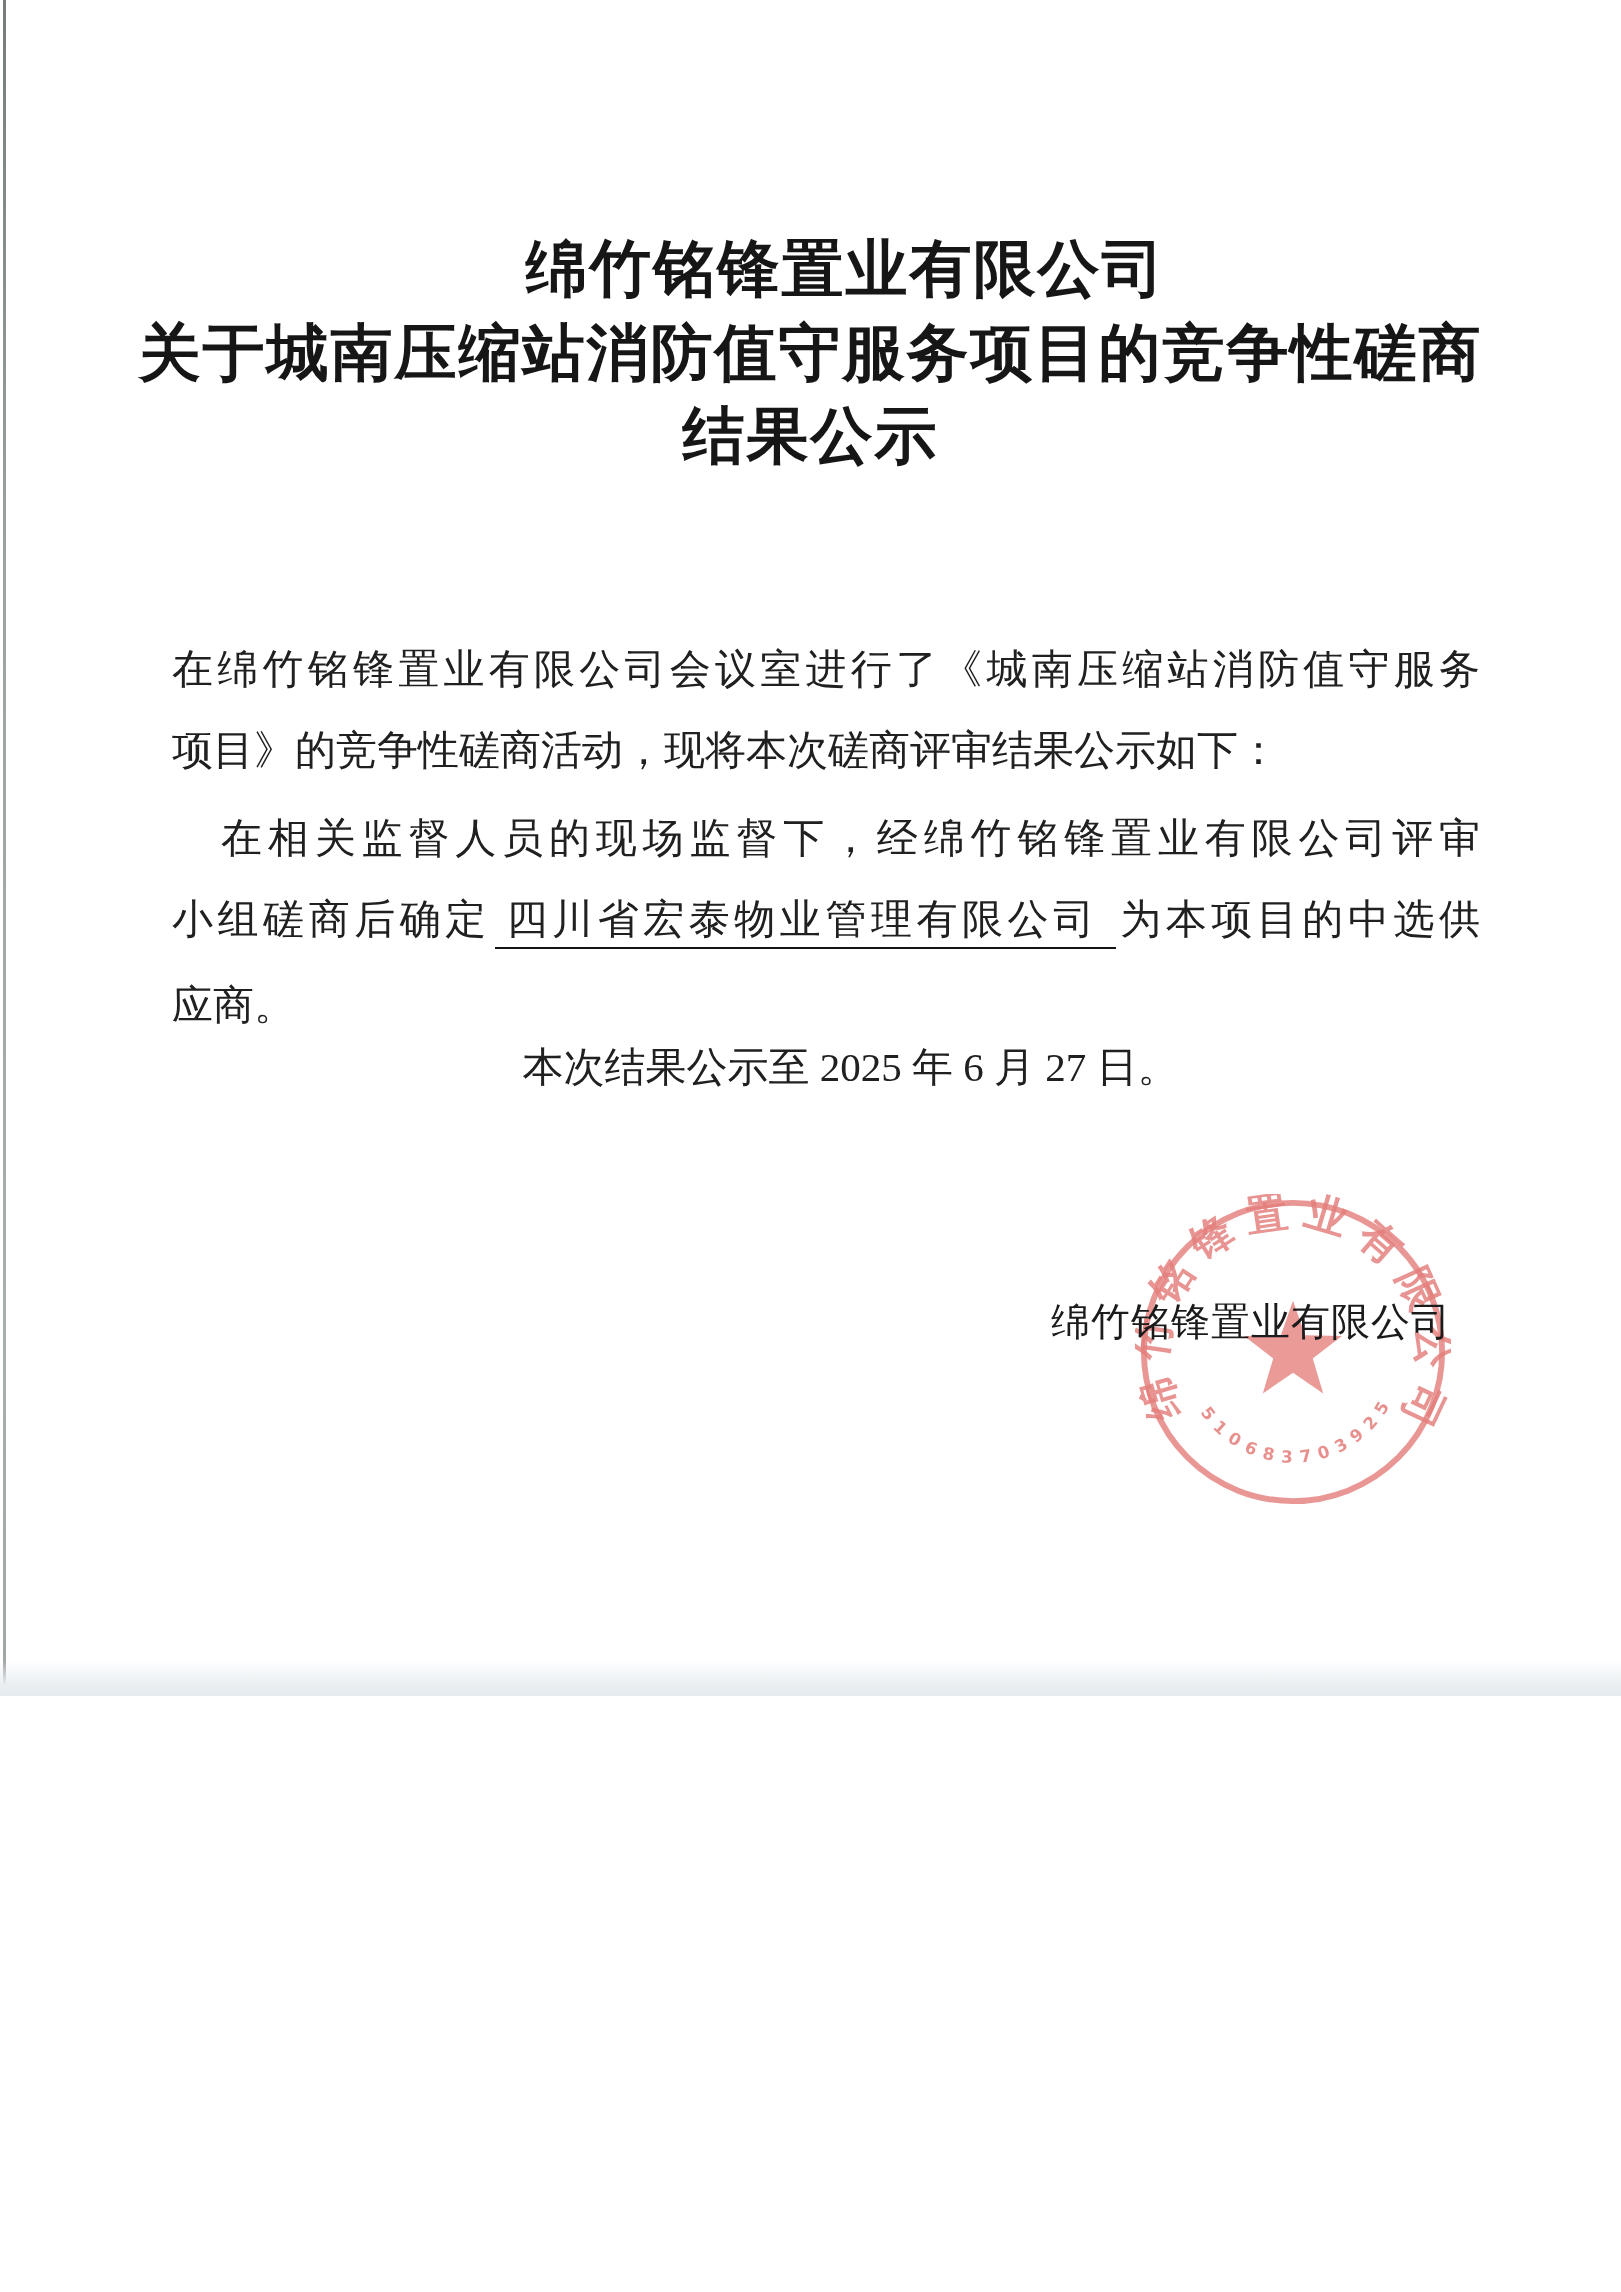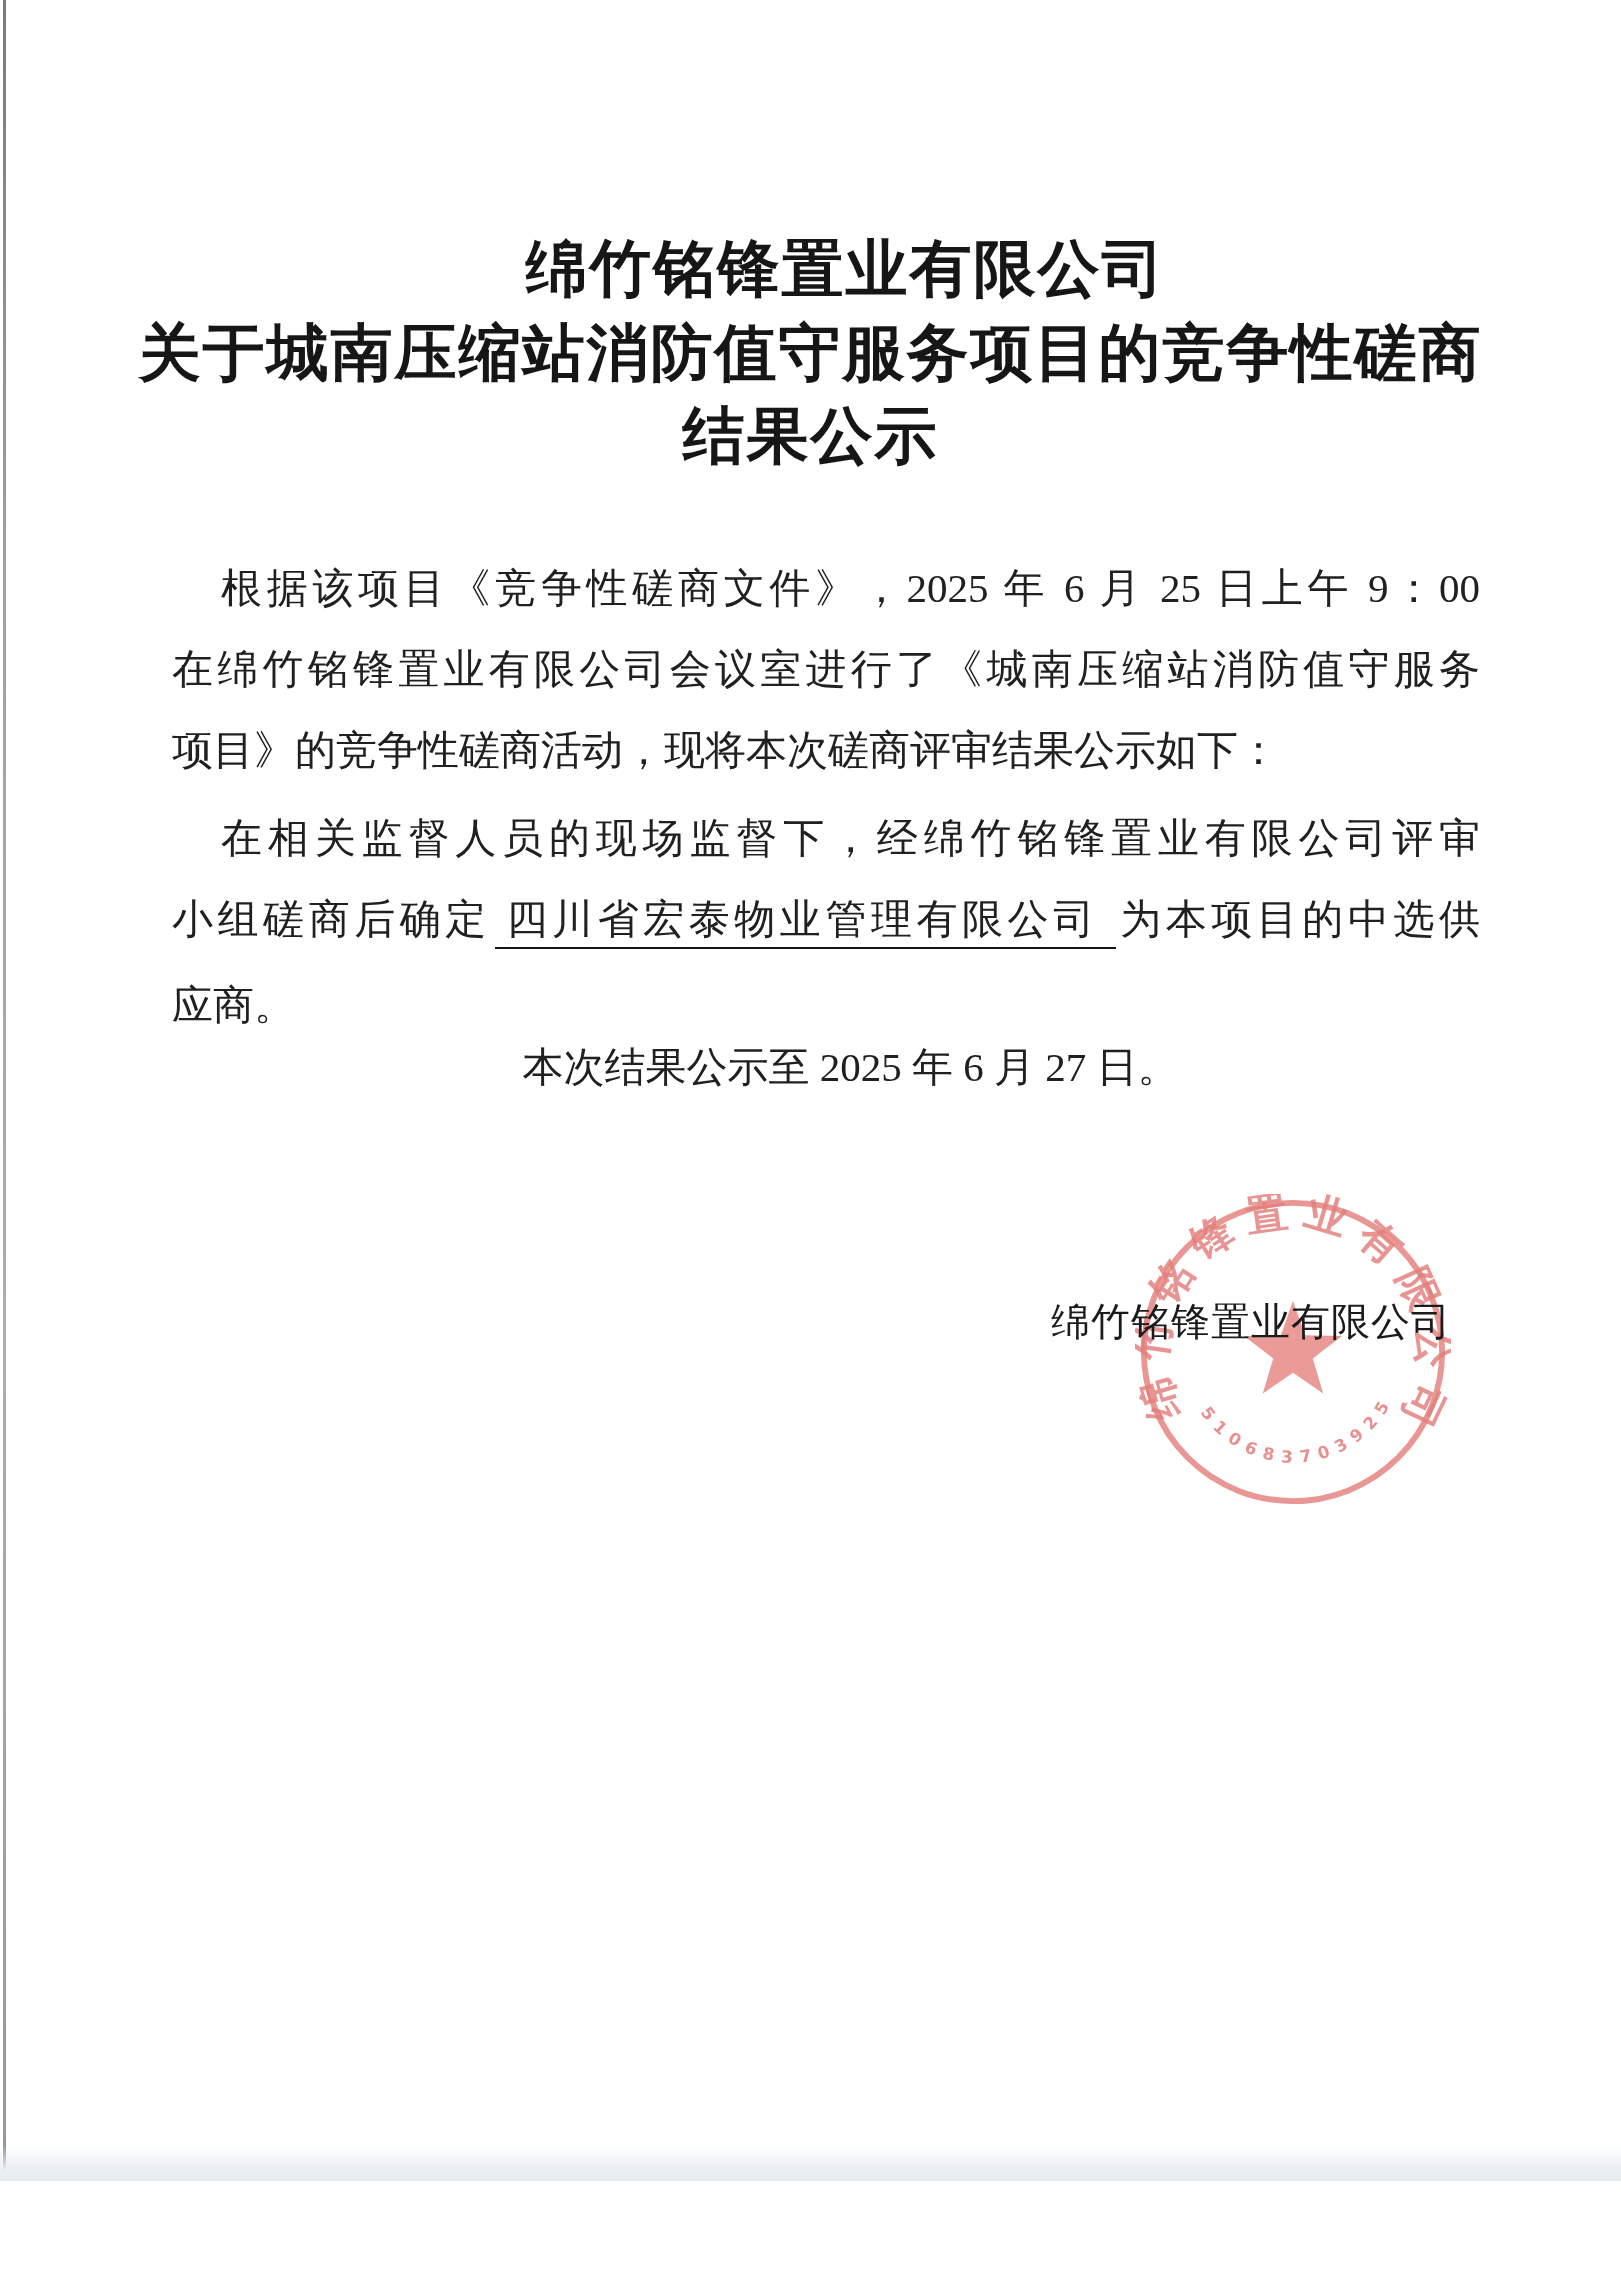--- a/index.html
+++ b/index.html
@@ -3,21 +3,21 @@
 <meta charset="utf-8">
 <style>
   html, body {
     margin: 0;
     padding: 0;
     background: #ffffff;
   }
   .page {
     position: relative;
     width: 1621px;
-    height: 2181px;
+    height: 1696px;
     background: #ffffff;
     overflow: hidden;
     font-family: "Liberation Serif", "DejaVu Serif", serif;
     color: #1c1c1c;
   }
 
   
   .scan-left-line {
     position: absolute;
     left: 2.9px; top: 0;
@@ -144,21 +144,20 @@
 <div class="page">
 
   <div class="scan-left-line"></div>
   <div class="scan-left-line-bend"></div>
   <div class="scan-bottom-band"></div>
 
   <div class="title-line t1">绵竹铭锋置业有限公司</div>
   <div class="title-line t2">关于城南压缩站消防值守服务项目的竞争性磋商</div>
   <div class="title-line t3">结果公示</div>
 
-  <div class="bline jline indent y1">根据该项目《竞争性磋商文件》，2025 年 6 月 25 日上午 9：00</div>
   <div class="bline jline y2">在绵竹铭锋置业有限公司会议室进行了《城南压缩站消防值守服务</div>
   <div class="bline y3">项目》的竞争性磋商活动，现将本次磋商评审结果公示如下：</div>
 
   <div class="bline jline y5"><span>小组磋商后确定</span><span class="winner-underline">四川省宏泰物业管理有限公司</span><span>为本项目的中选供</span></div>
   <div class="bline jline indent y4">在相关监督人员的现场监督下，经绵竹铭锋置业有限公司评审</div>
   <div class="bline y6">应商。</div>
 
   <div class="bline indent y7">本次结果公示至 2025 年 6 月 27 日。</div>
 
   <svg class="seal" viewBox="0 0 320 320">

